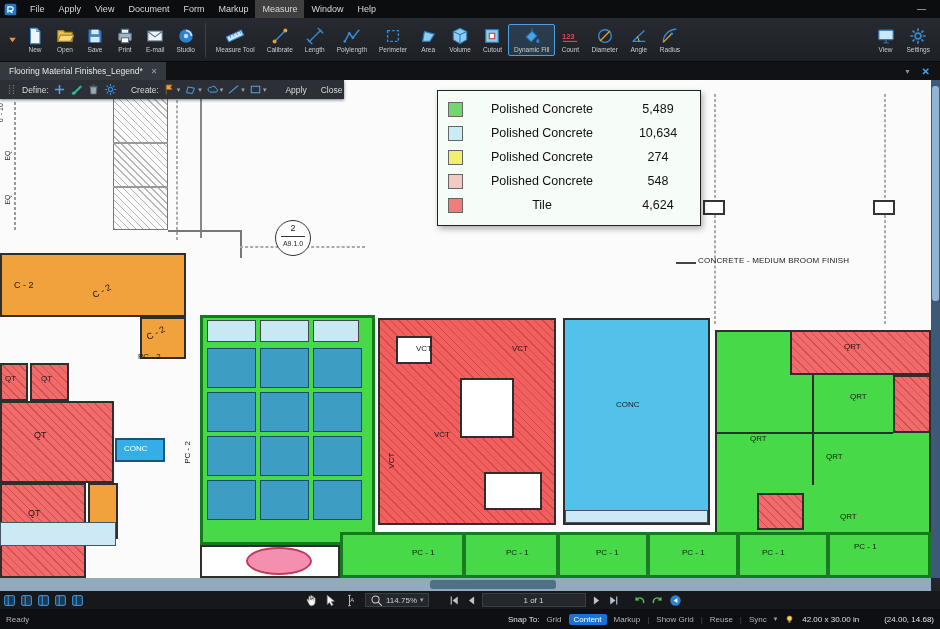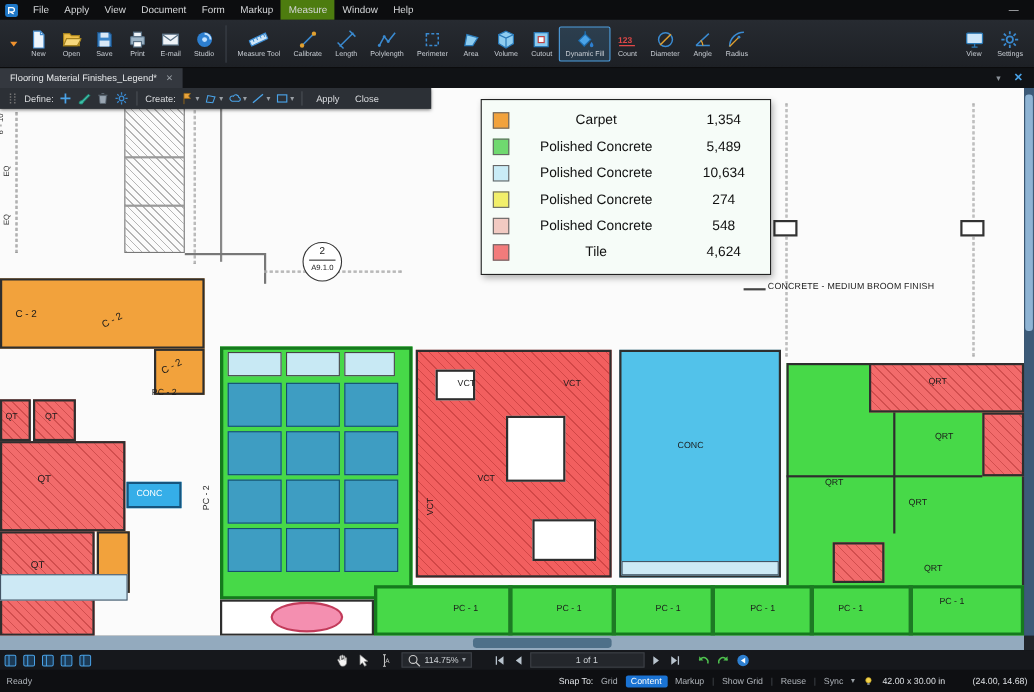--- a/index.html
+++ b/index.html
@@ -4,21 +4,21 @@
 <style>
   *{box-sizing:border-box}
   body{margin:0;width:940px;height:629px;overflow:hidden;background:#000;font-family:"Liberation Sans",sans-serif}
   .app{position:relative;width:940px;height:629px;background:#15171a;overflow:hidden}
 
   
   .menubar{position:absolute;top:0;left:0;right:0;height:18px;background:#0c0d0f;display:flex;align-items:center;padding-left:4px;font-size:9px;color:#d6d8da;z-index:90}
   .logo{width:13px;height:13px;margin-right:6px}
   .logo svg{width:13px;height:13px;display:block}
   .menu-item{padding:0 7px;height:18px;line-height:18px;cursor:default;white-space:nowrap}
-  .menu-item.active{background:#4d7c0f}
+  .menu-item.active{background:#404040}
   .win-controls{margin-left:auto;padding-right:14px;color:#cfd2d5;font-size:9px}
 
   
   .toolbar{position:absolute;top:18px;left:0;right:0;height:44px;background:linear-gradient(#272b31,#1d2025);display:flex;align-items:center;padding:0 4px;border-bottom:1px solid #0a0b0c;z-index:90}
   .tb-dd{width:16px;display:flex;justify-content:center}
   .tb-dd svg{width:11px;height:11px}
   .tb-item{display:flex;flex-direction:column;align-items:center;justify-content:center;gap:1px;padding:2px 5px;min-width:28px;border:1px solid transparent}
   .tb-item.selected{border:1px solid #4f9fe0;background:rgba(79,159,224,.18);border-radius:2px}
   .tb-item.tb-sep-item{padding:0;min-width:0;width:1px;height:34px;background:#3d424a;margin:0 4px;border:none}
   .tb-icon{height:18px}
@@ -39,21 +39,21 @@
   .rg{position:absolute}
   .labels-layer{position:absolute;inset:0;z-index:10}
   .plan-label{position:absolute;color:#1a1a1a;white-space:nowrap}
   .plan-note{position:absolute;left:698px;top:176px;font-size:8px;color:#222;z-index:11;letter-spacing:.2px;white-space:nowrap}
   .callout{position:absolute;left:275px;top:140px;width:36px;height:36px;border:1.5px solid #333;border-radius:50%;background:#fff;z-index:11;display:flex;flex-direction:column;align-items:center;color:#222}
   .callout-num{line-height:15px;font-size:9px}
   .callout-line{width:70%;border-top:1px solid #333}
   .callout-ref{line-height:14px;font-size:7px}
 
   
-  .subtoolbar{position:absolute;top:0;left:0;width:392px;height:19px;background:#2c3036;z-index:60;display:flex;align-items:center;gap:4px;padding:0 5px;font-size:8.5px;color:#d8dadd;box-shadow:0 1px 3px rgba(0,0,0,.5)}
+  .subtoolbar{position:absolute;top:0;left:0;width:344px;height:19px;background:#2c3036;z-index:60;display:flex;align-items:center;gap:4px;padding:0 5px;font-size:8.5px;color:#d8dadd;box-shadow:0 1px 3px rgba(0,0,0,.5)}
   .st-btn{display:flex;align-items:center}
   .st-btn svg{width:13px;height:13px;display:block}
   .st-group{display:flex;align-items:center;gap:1px}
   .caret{font-size:7px;color:#9aa0a6}
   .st-sep{width:1px;height:13px;background:#4a4f55;margin:0 3px}
   .st-action{padding:0 5px}
   .st-label{white-space:nowrap}
 
   
   .legend{position:absolute;left:437px;top:10px;width:264px;z-index:40;background:#f6fcf8;border:1px solid #222;box-shadow:2px 3px 6px rgba(0,0,0,.3);padding:6px 0 8px;color:#111}
@@ -434,25 +434,20 @@
 
     <div class="callout">
       <span class="callout-num">2</span>
       <span class="callout-line"></span>
       <span class="callout-ref">A9.1.0</span>
     </div>
 
     <div class="plan-note">CONCRETE - MEDIUM BROOM FINISH</div>
 
     <div class="legend">
-      <div class="legend-row">
-          <span class="swatch" style="background: rgb(242, 162, 60);"></span>
-          <span class="l-desc">Carpet</span>
-          <span class="l-qty">1,354</span>
-        </div>
         <div class="legend-row">
           <span class="swatch" style="background: rgb(111, 217, 111);"></span>
           <span class="l-desc">Polished Concrete</span>
           <span class="l-qty">5,489</span>
         </div>
         <div class="legend-row">
           <span class="swatch" style="background: rgb(201, 236, 246);"></span>
           <span class="l-desc">Polished Concrete</span>
           <span class="l-qty">10,634</span>
         </div>

